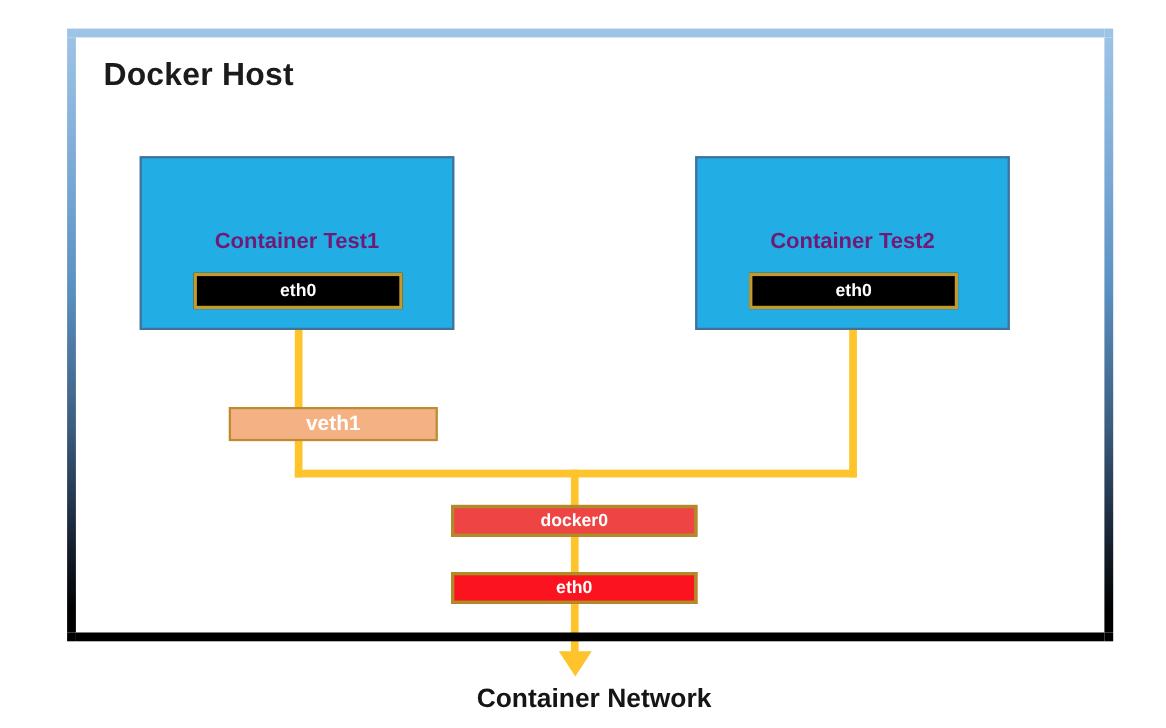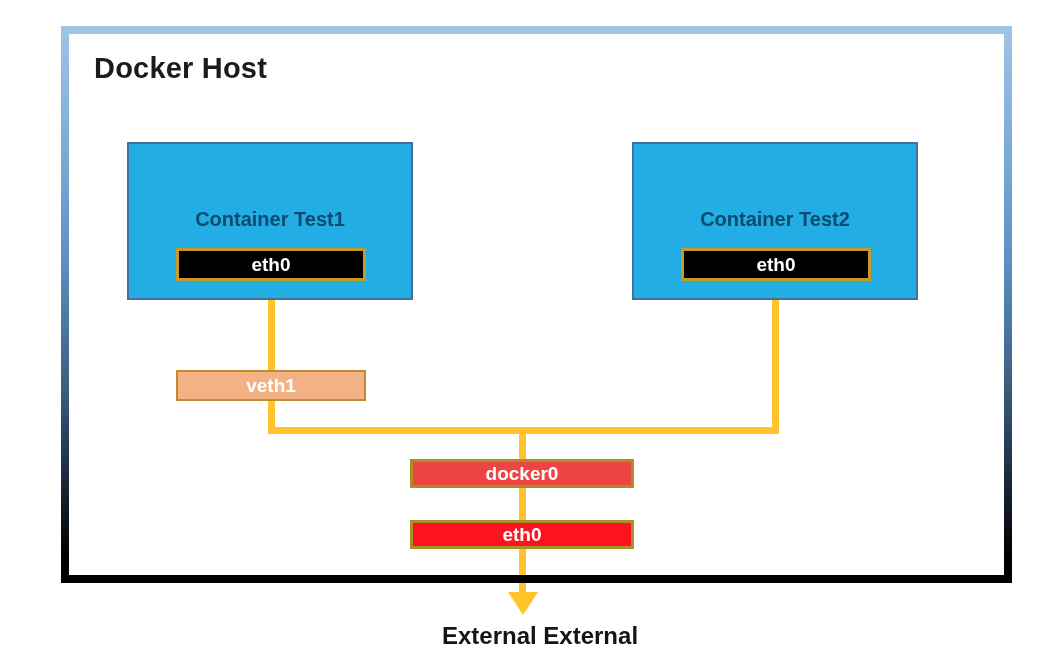--- a/index.html
+++ b/index.html
@@ -19,34 +19,34 @@
     font-size:29px;font-weight:600;color:#1b1b1b;letter-spacing:0.2px;
   }
   .container-box{
     position:absolute;width:286px;height:158px;box-sizing:border-box;
     background:#22ade4;border:2px solid #44719b;z-index:2;
   }
   .container-box.c1{left:127px;top:142px;}
   .container-box.c2{left:632px;top:142px;}
   .container-label{
     position:absolute;left:0;top:64px;width:100%;text-align:center;
-    color:#0c4a6e;font-size:20px;font-weight:600;
+    color:#701a75;font-size:20px;font-weight:600;
   }
   .iface-box{
     position:absolute;box-sizing:border-box;display:flex;align-items:center;justify-content:center;
-    color:#ffffff;font-size:19px;font-weight:700;z-index:3;
+    color:#ffffff;font-size:16px;font-weight:700;z-index:3;
   }
   .iface-black{width:190px;height:33px;background:#000000;border:3px solid #c79a27;}
   .iface-black.e1{left:176px;top:248px;}
   .iface-black.e2{left:681px;top:248px;}
   .veth-box{
     position:absolute;width:190px;height:31px;box-sizing:border-box;
     background:#f4b183;border:2px solid #be8b35;
     display:flex;align-items:center;justify-content:center;
-    color:#ffffff;font-size:19px;font-weight:600;z-index:3;
+    color:#ffffff;font-size:19px;font-weight:600;z-index:3;margin-left:32px;
   }
   .veth-box.v1{left:176px;top:370px;}
   .veth-box.v2{left:681px;top:370px;}
   .bridge-box{
     left:410px;top:459px;width:224px;height:29px;
     background:#ef4444;border:3px solid #ae8d28;font-weight:600;
   }
   .hostif-box{
     left:410px;top:520px;width:224px;height:29px;
     background:#fb141f;border:3px solid #ae8d28;
@@ -89,15 +89,15 @@
     <div class="container-label">Container Test2</div>
   </div>
   <div class="iface-box iface-black e2">eth0</div>
 
   <div class="veth-box v1">veth1</div>
 
   <div class="iface-box bridge-box">docker0</div>
 
   <div class="iface-box hostif-box">eth0</div>
 
-  <div class="external-label">External External</div>
+  <div class="external-label">Container Network</div>
 
 </div>
 
 </body></html>

